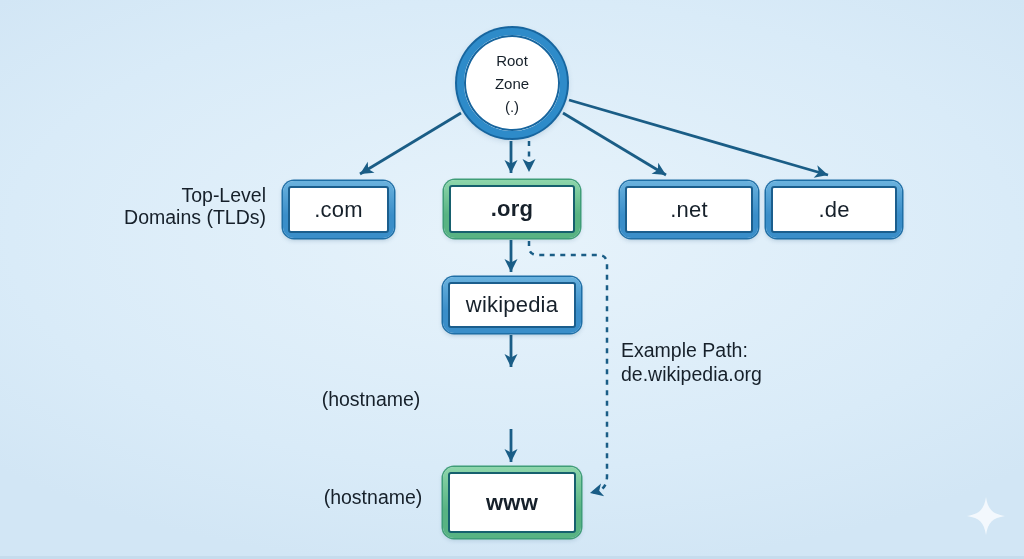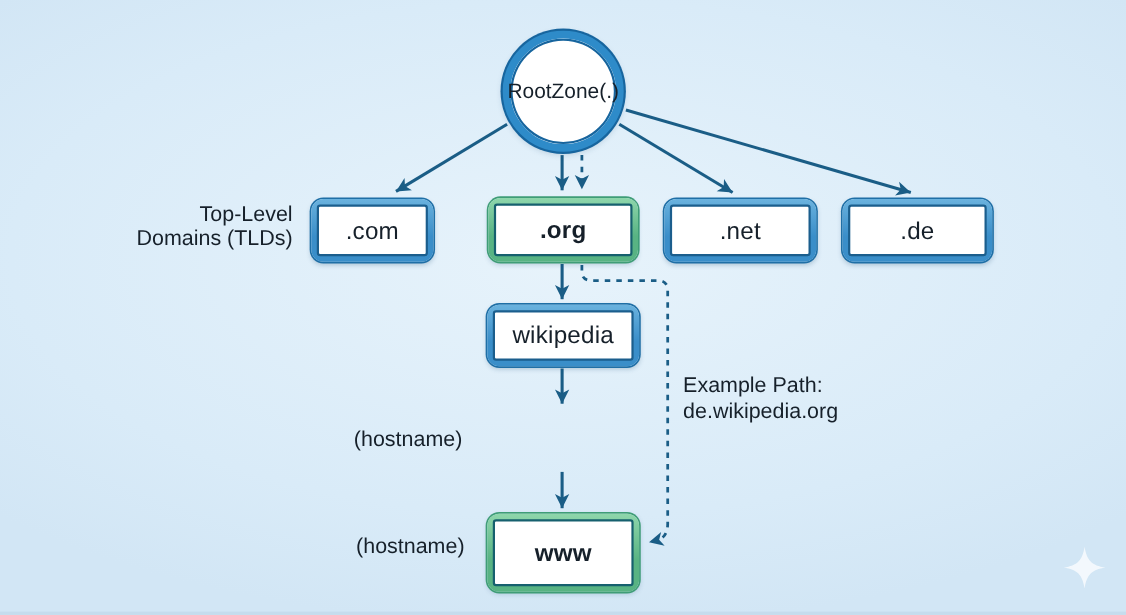--- a/index.html
+++ b/index.html
@@ -45,22 +45,22 @@
   .node.blue  .node-inner { border: 2.5px solid var(--node-blue-inner-border, #1b5e8d); }
   .node.green .node-inner { border: 2.5px solid var(--node-green-inner-border, #16606e); font-weight: bold; }
 
   
   .root-circle {
     position: absolute; left: 457px; top: 28px; width: 110px; height: 110px;
     background: var(--node-fill, #ffffff);
     border: 7px solid #2e8bc9;
     border-radius: 50%;
     box-shadow: 0 0 0 2px #17659e, inset 0 0 0 2px #17659e, 0 2px 6px rgba(26, 77, 115, 0.25);
-    display: flex; flex-direction: row; align-items: center; justify-content: center;
-    font-size: 19px; line-height: 23px; text-align: center;
+    display: flex; flex-direction: column; align-items: center; justify-content: center;
+    font-size: 15px; line-height: 23px; text-align: center;
   }
 
   .side-label { position: absolute; font-size: 19.5px; line-height: 22px; color: var(--text, #16202a); }
   .tld-row-label { left: 78px; top: 184px; width: 188px; text-align: right; }
   .subdomain-label { left: 306px; top: 388px; width: 130px; text-align: center; }
   .hostname-label { left: 308px; top: 486px; width: 130px; text-align: center; }
   .annotation { left: 621px; top: 339px; line-height: 23.5px; text-align: left; }
 
   .sparkle { position: absolute; left: 965px; top: 495px; width: 42px; height: 42px; }
   .sparkle path { fill: #f5fafd; opacity: 0.92; }
@@ -106,21 +106,21 @@
         <span>.com</span>
       </div>
   </div>
 
   <div class="node green" style="left:444px; top:180px; width:136px; height:58px">
     <div class="node-inner">
         <span>.org</span>
       </div>
   </div>
 
-  <div class="node blue" style="left:604px; top:181px; width:138px; height:57px">
+  <div class="node blue" style="left:620px; top:181px; width:138px; height:57px">
     <div class="node-inner">
         <span>.net</span>
       </div>
   </div>
 
   <div class="node blue" style="left:766px; top:181px; width:136px; height:57px">
     <div class="node-inner">
         <span>.de</span>
       </div>
   </div>

